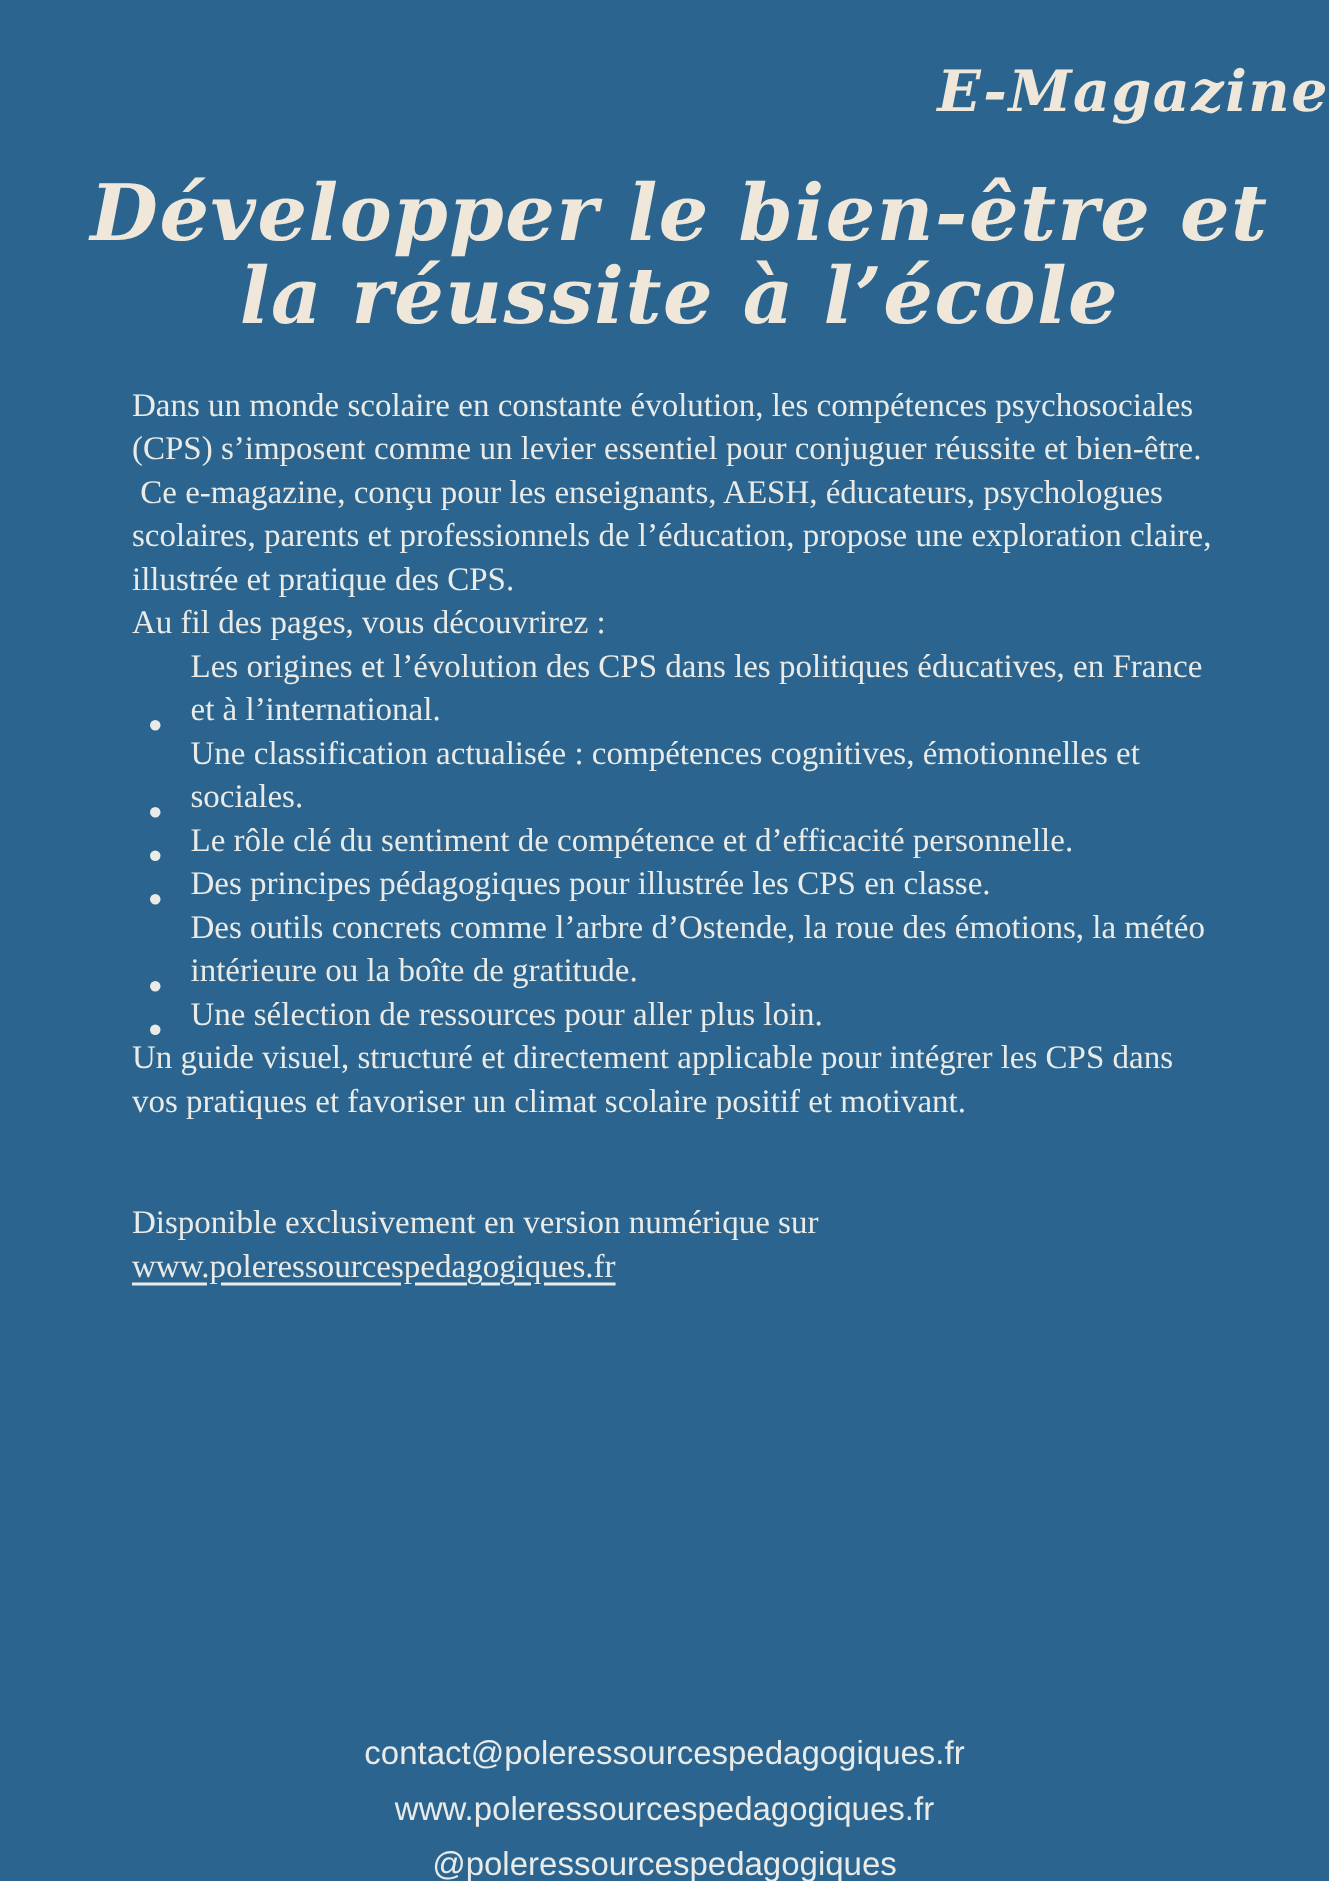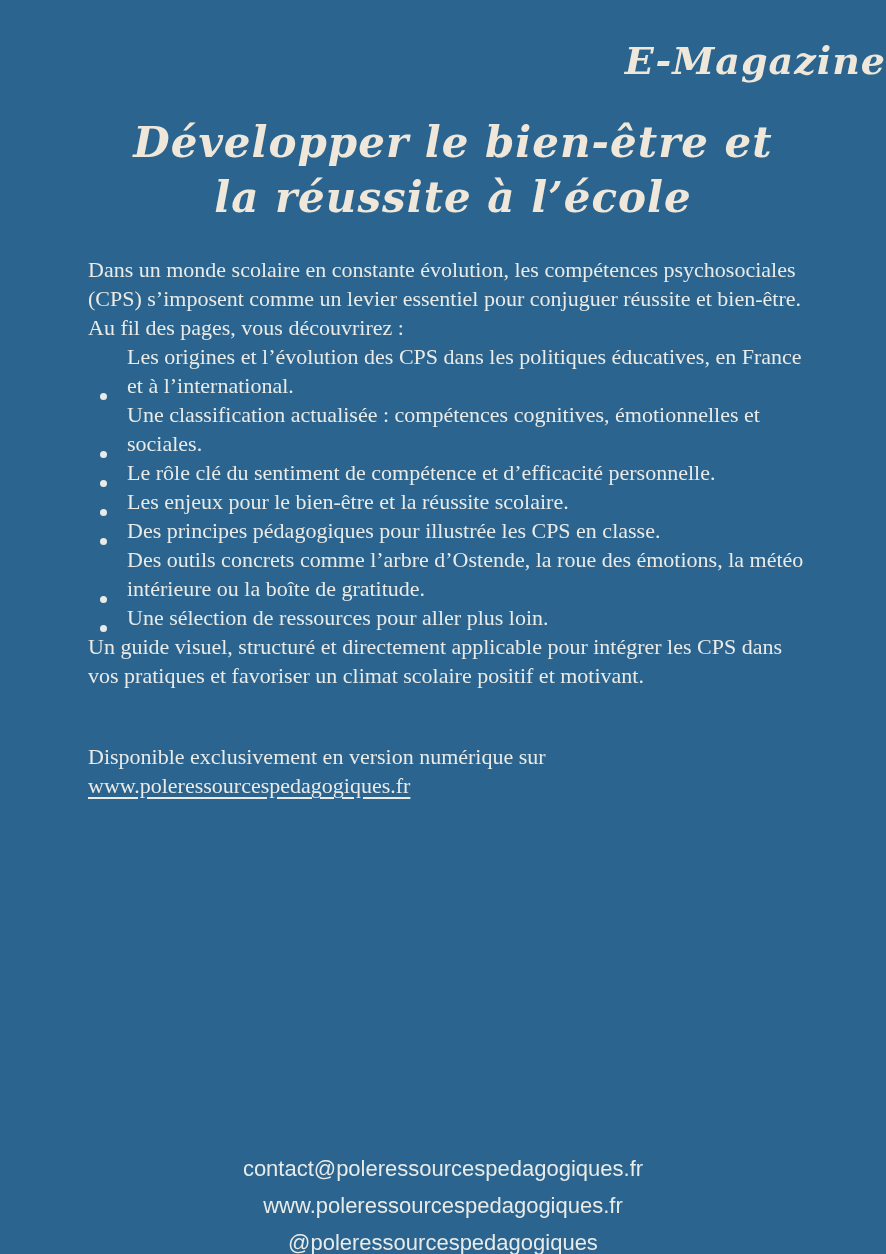--- a/index.html
+++ b/index.html
@@ -29,21 +29,21 @@
     font-size: 38px;
     letter-spacing: 1px;
     color: #EFE8DA;
   }
   .main-title {
     margin-top: 32px;
     text-align: center;
     font-family: "DejaVu Serif", serif;
     font-style: italic;
     font-weight: 700;
-    font-size: 42px;
+    font-size: 52px;
     line-height: 55px;
     letter-spacing: 1px;
     color: #EFE8DA;
     padding-left: 20px;
   }
   
   .content {
     margin: 30px 78px 0 88px;
     width: 722px;
     color: #EAEBE7;
@@ -104,39 +104,36 @@
 
   <div class="main-title">
     <div>Développer le bien-être et</div>
     <div>la réussite à l’école</div>
   </div>
 
   <div class="content">
 
     <p>Dans un monde scolaire en constante évolution, les compétences psychosociales (CPS) s’imposent comme un levier essentiel pour conjuguer réussite et bien-être.</p>
 
+    <p> Ce e-magazine, conçu pour les enseignants, AESH, éducateurs, psychologues scolaires, parents et professionnels de l’éducation, propose une exploration claire, illustrée et pratique des CPS.</p>
 
     <p>Au fil des pages, vous découvrirez :</p>
 
     <ul class="features">
       <li>
         <span class="dot"></span>
         <span>Les origines et l’évolution des CPS dans les politiques éducatives, en France et à l’international.</span>
       </li>
       <li>
         <span class="dot"></span>
         <span>Une classification actualisée : compétences cognitives, émotionnelles et sociales.</span>
       </li>
       <li>
         <span class="dot"></span>
         <span>Le rôle clé du sentiment de compétence et d’efficacité personnelle.</span>
-      </li>
-      <li>
-        <span class="dot"></span>
-        <span>Les enjeux pour le bien-être et la réussite scolaire.</span>
       </li>
       <li>
         <span class="dot"></span>
         <span>Des principes pédagogiques pour illustrée les CPS en classe.</span>
       </li>
       <li>
         <span class="dot"></span>
         <span>Des outils concrets comme l’arbre d’Ostende, la roue des émotions, la météo intérieure ou la boîte de gratitude.</span>
       </li>
       <li>

